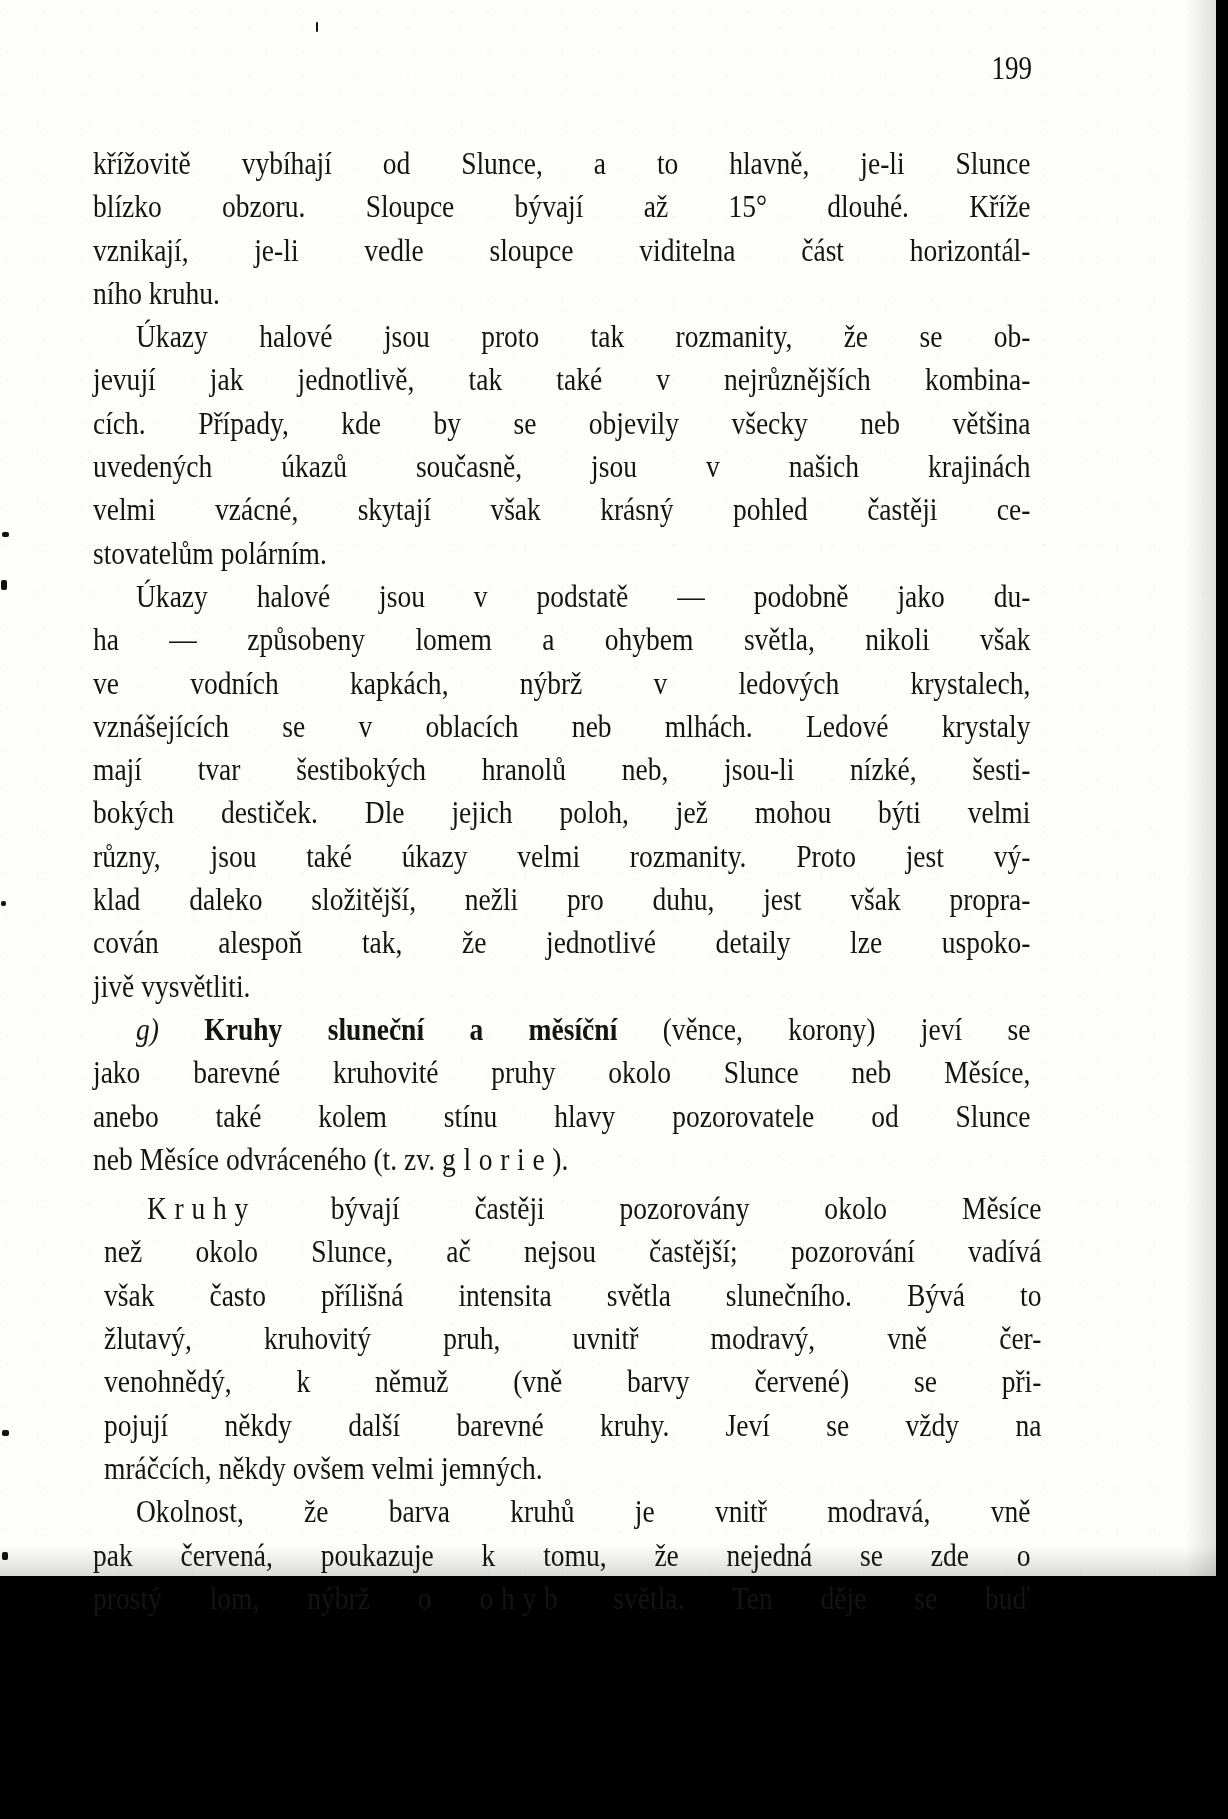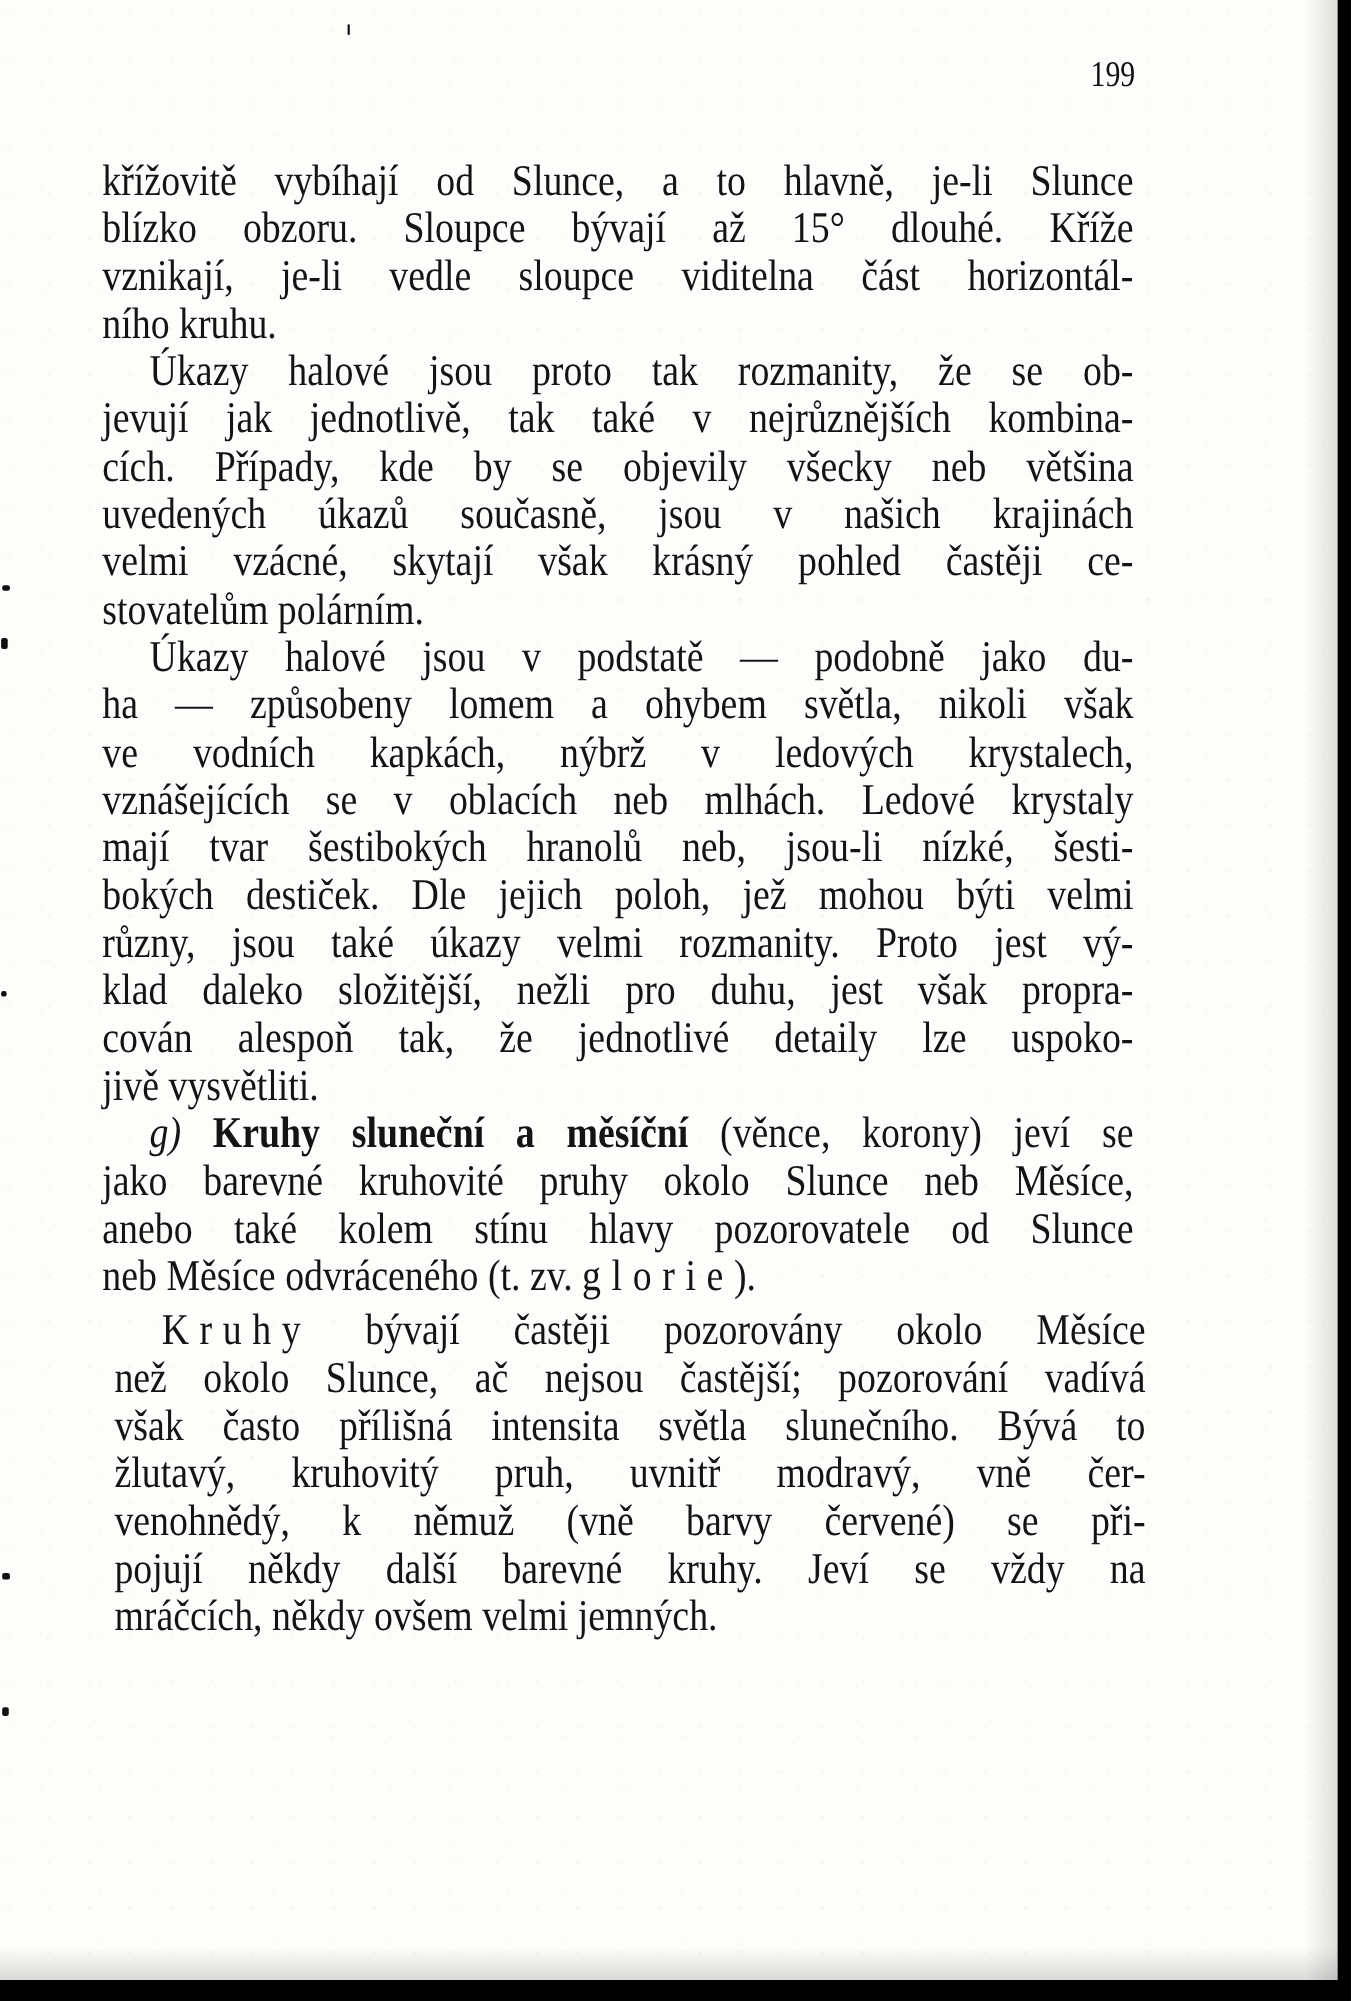--- a/index.html
+++ b/index.html
@@ -11,21 +11,21 @@
       width: 1228px;
       height: 1819px;
       position: relative;
       overflow: hidden;
     }
     .page {
       position: absolute;
       left: 0;
       top: 0;
       width: 1216px;
-      height: 1800px;
+      height: 1576px;
       background: #fdfdfb;
       background-image:
         radial-gradient(circle at 20% 30%, rgba(0,0,0,0.025) 0 1px, transparent 2px),
         radial-gradient(circle at 70% 60%, rgba(0,0,0,0.02) 0 1px, transparent 2px);
       background-size: 37px 41px, 53px 47px;
     }
     .page::after {
       content: "";
       position: absolute;
       right: 0; top: 0; bottom: 0;
@@ -50,21 +50,21 @@
       color: #111;
       transform: scaleX(0.82);
       transform-origin: right center;
     }
     .text-block {
       position: absolute;
       top: 142px;
       left: 93px;
       width: 938px;
       font-family: "Liberation Serif", serif;
-      font-size: 40px;
+      font-size: 32px;
       line-height: 43.3px;
       color: #141414;
     }
     .line {
       display: block;
       white-space: nowrap;
       text-align: justify;
       text-align-last: justify;
       height: 43.3px;
       transform: scaleX(0.86);
@@ -147,15 +147,20 @@
     <div style="margin-top:6px;margin-left:11px;">
       <span class="line indent"><span class="spaced">Kruhy</span><span> bývají častěji pozorovány okolo Měsíce</span></span>
       <span class="line">než okolo Slunce, ač nejsou častější; pozorování vadívá</span>
       <span class="line">však často přílišná intensita světla slunečního. Bývá to</span>
       <span class="line">žlutavý, kruhovitý pruh, uvnitř modravý, vně čer-</span>
       <span class="line">venohnědý, k němuž (vně barvy červené) se při-</span>
       <span class="line">pojují někdy další barevné kruhy. Jeví se vždy na</span>
       <span class="line last">mráčcích, někdy ovšem velmi jemných.</span>
     </div>
 
+    <div>
+      <span class="line indent">Okolnost, že barva kruhů je vnitř modravá, vně</span>
+      <span class="line">pak červená, poukazuje k tomu, že nejedná se zde o</span>
+      <span class="line"><span>prostý lom, nýbrž o </span><span class="spaced">ohyb</span><span> světla. Ten děje se buď</span></span>
+    </div>
 
   </div>
 </div>
 
 </body></html>

